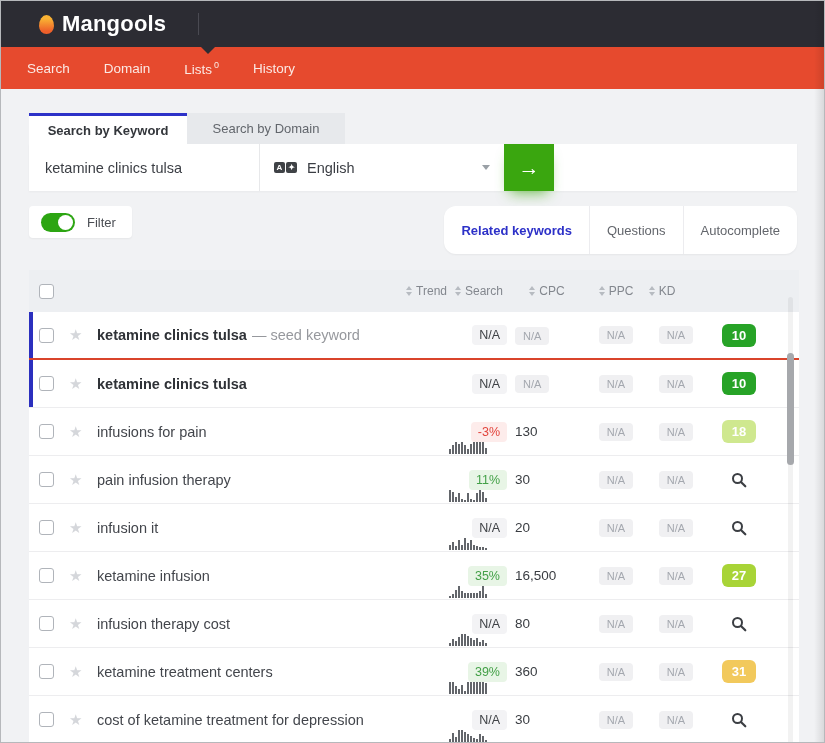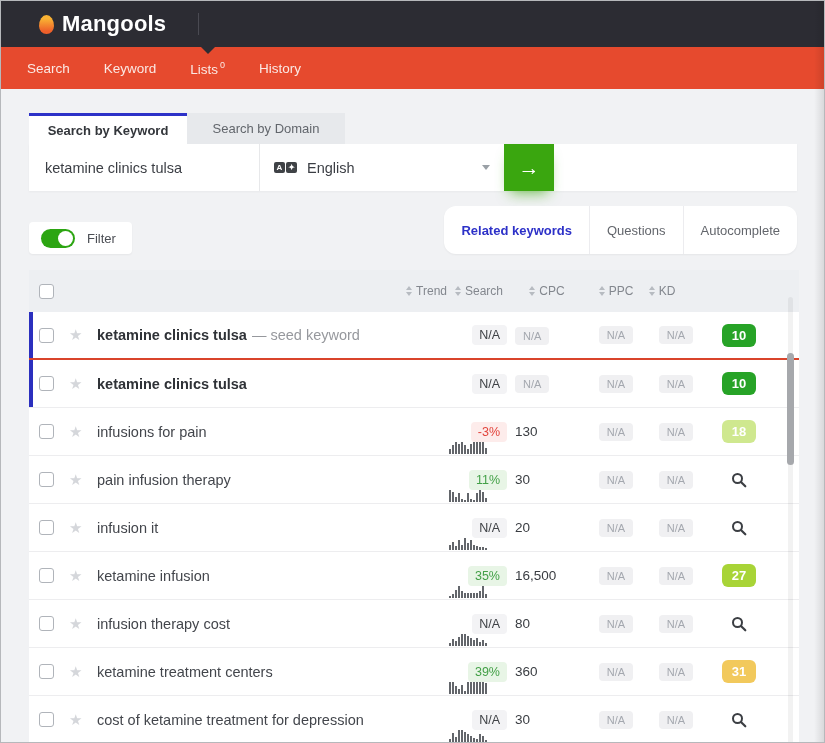--- a/index.html
+++ b/index.html
@@ -48,21 +48,21 @@
   .flag { width:20px; height:13px; position:relative; flex:0 0 auto;
           background:repeating-linear-gradient(180deg,#c23b30 0 2px,#fff 2px 4px); box-shadow:0 0 0 0.5px #ccc; }
   .flag::before { content:""; position:absolute; left:0; top:0; width:9px; height:7px; background:#3c3b6e; }
   .lang-ico { display:flex; gap:1px; flex:0 0 auto; }
   .lang-ico b { width:11px; height:11px; background:#3f4246; color:#fff; border-radius:2px;
                 font-size:8px; display:flex; align-items:center; justify-content:center; font-weight:700; }
   .go-btn { width:50px; height:47px; background:#3aa60f; border:0; cursor:pointer; color:#fff;
             font-size:21px; font-weight:700; display:flex; align-items:center; justify-content:center;
             box-shadow:0 8px 14px -6px rgba(58,166,15,0.7); }
 
-  .filter-row { margin-top:15px; display:flex; justify-content:space-between; align-items:flex-end; }
+  .filter-row { margin-top:15px; display:flex; justify-content:space-between; align-items:flex-start; }
   .filter-card { background:#fff; border-radius:4px; height:32px; display:flex; align-items:center;
                  padding:0 16px 0 12px; gap:12px; box-shadow:0 1px 2px rgba(0,0,0,0.05); cursor:pointer; }
   .toggle { width:34px; height:19px; border-radius:10px; background:#2ca512; position:relative; }
   .toggle .knob { position:absolute; right:2px; top:2px; width:15px; height:15px; border-radius:50%; background:#fff; }
   .filter-label { font-size:13px; color:#4b4e54; }
   .pills { display:flex; background:#fff; border-radius:12px; height:48px; align-items:stretch;
            box-shadow:0 1px 2px rgba(0,0,0,0.05); }
   .pill { display:flex; align-items:center; padding:0 17px; font-size:13px; color:#63666c;
           cursor:pointer; border-left:1px solid #ececef; }
   .pill:first-child { border-left:0; }
@@ -126,21 +126,21 @@
     <div class="logo">
       <span class="logo-egg"></span>
       <span class="logo-text">Mangools</span>
     </div>
     <div class="top-divider"></div>
   </div>
 
   <div class="subnav">
     <span class="notch"></span>
     <span class="subnav-item">Search</span>
-    <span class="subnav-item">Keyword</span>
+    <span class="subnav-item">Domain</span>
     <span class="subnav-item"><span>Lists</span><sup>0</sup></span>
     <span class="subnav-item">History</span>
   </div>
 
   <div class="content">
 
     <div class="tabs-row">
       <div class="tab active">Search by Keyword</div>
       <div class="tab inactive">Search by Domain</div>
     </div>

